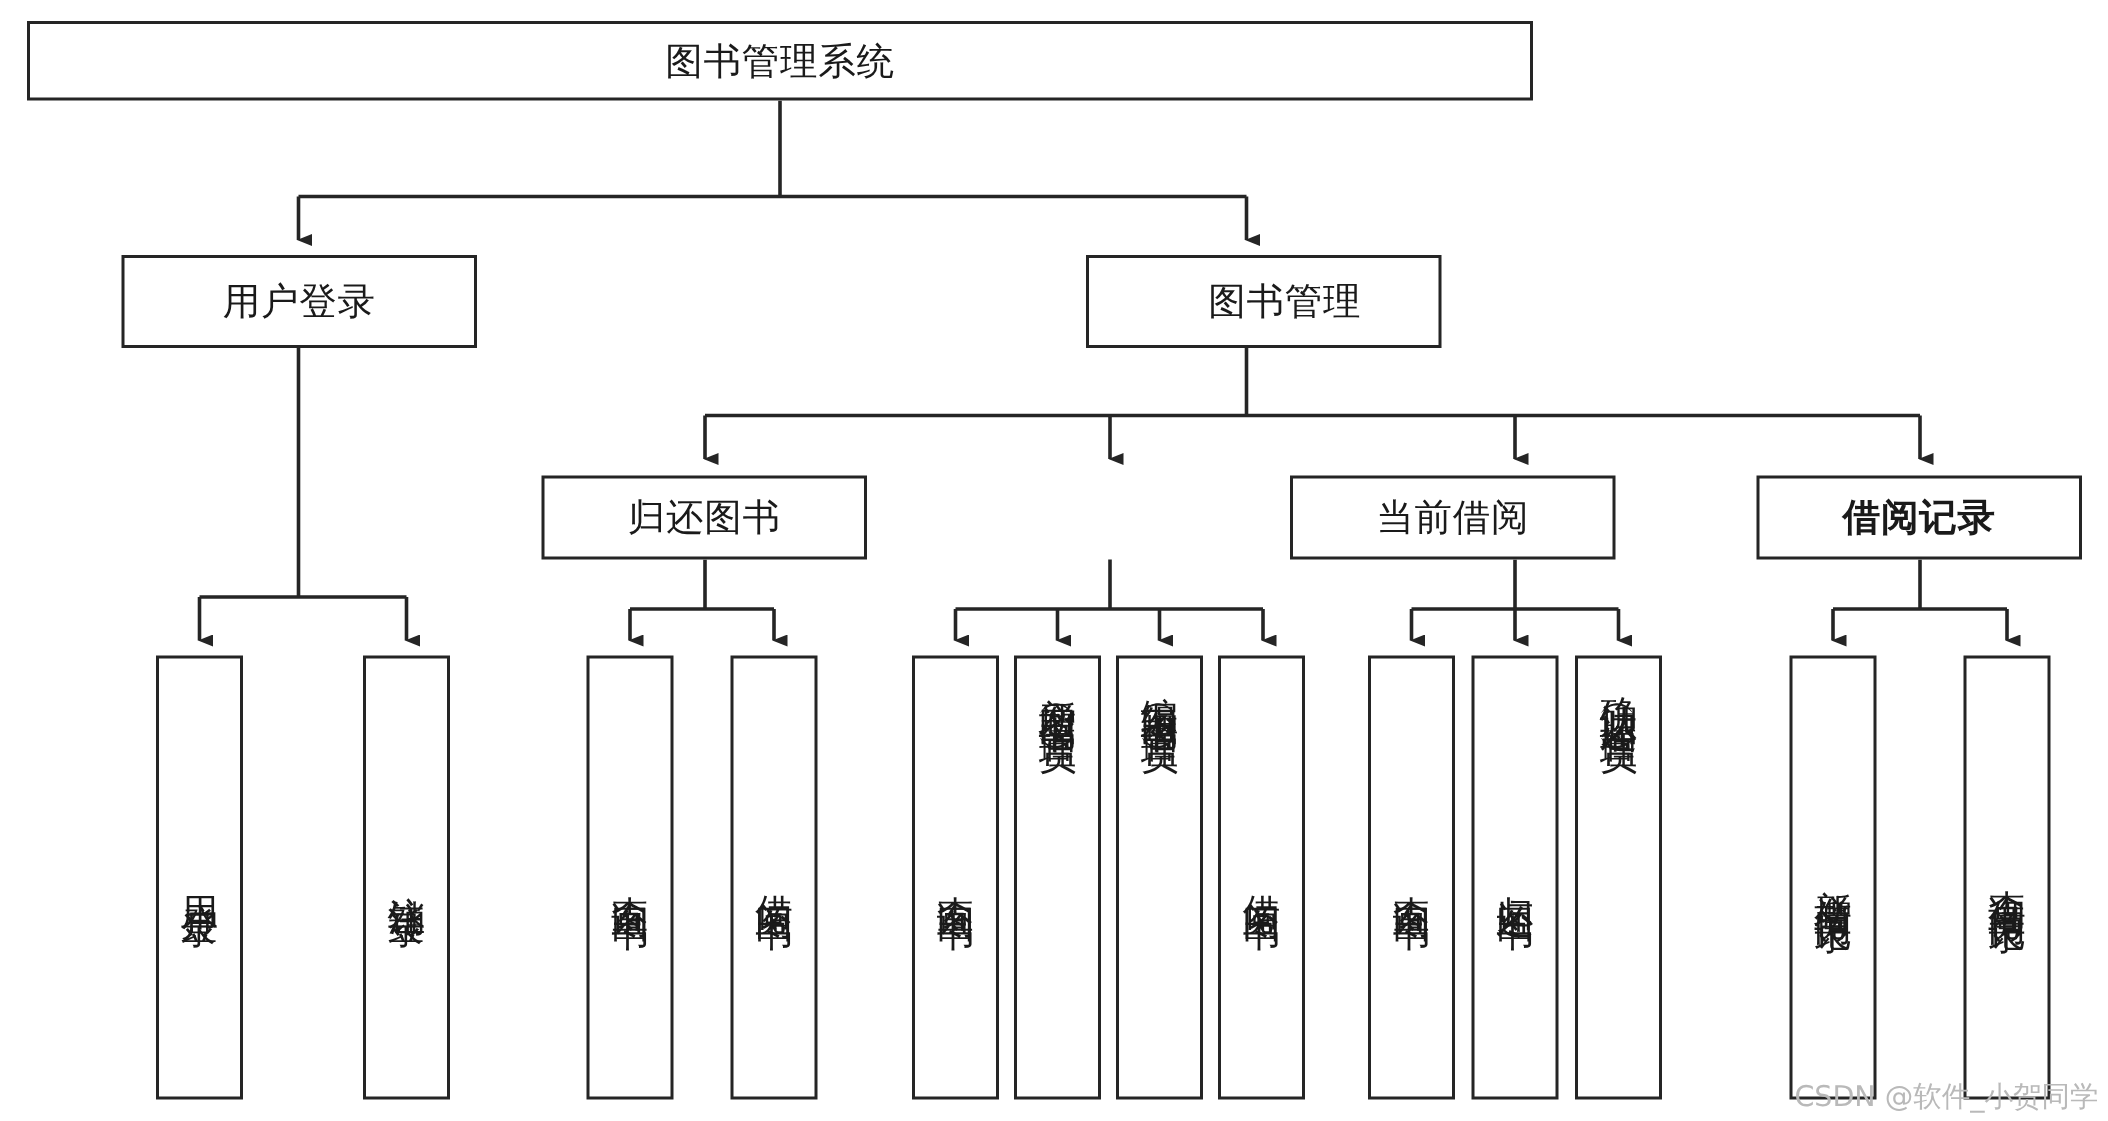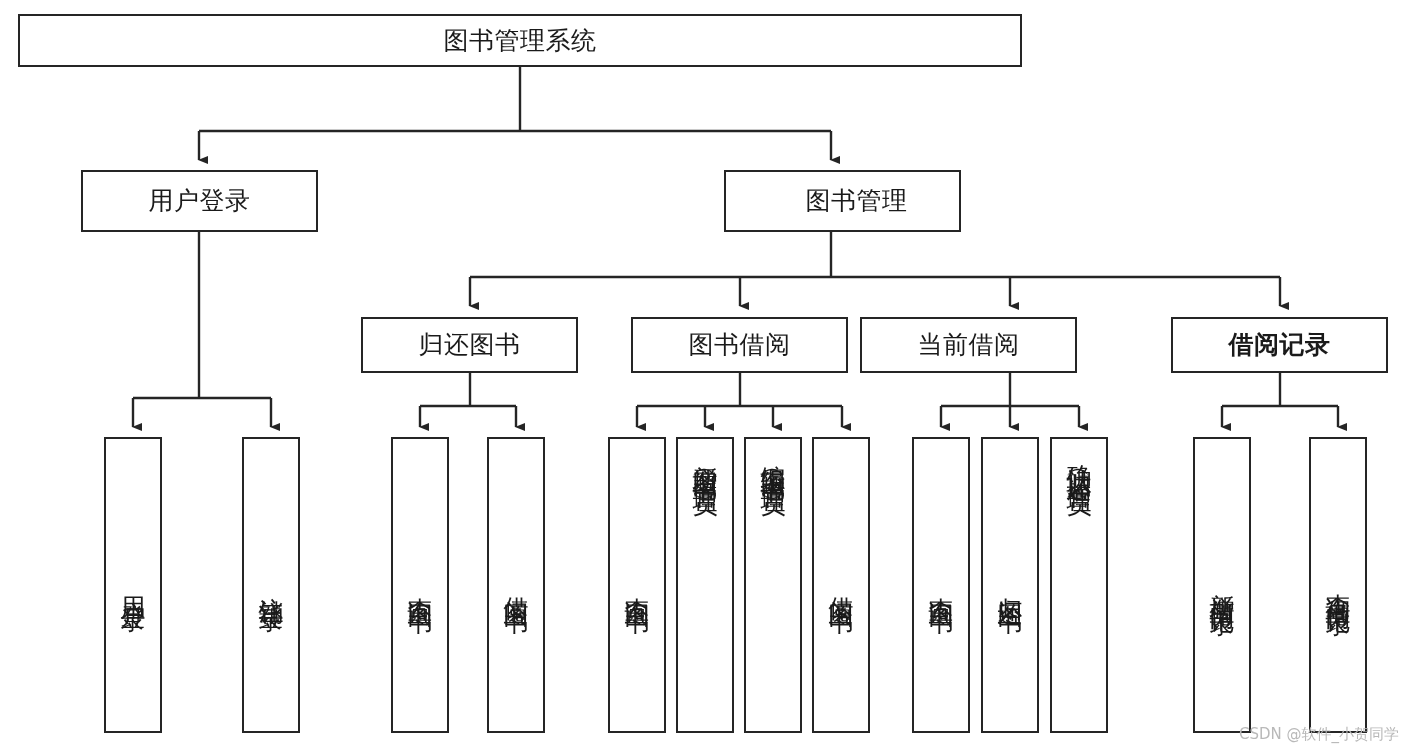--- a/index.html
+++ b/index.html
@@ -58,21 +58,21 @@
     white-space: nowrap;
   }
   .node.vert.centered {
     align-items: center;
     padding-top: 0;
   }
   #watermark {
     position: absolute;
     right: 6px;
     bottom: 3px;
-    font-size: 15px;
+    font-size: 19px;
     color: #b9b9b9;
     font-family: "DejaVu Sans", "Liberation Sans", sans-serif;
     white-space: nowrap;
     pointer-events: none;
   }
 </style>
 </head>
 <body>
 
 <div id="diagram-root">
@@ -136,23 +136,20 @@
   </div>
 
   <div class="node horiz" style="left:724px; top:170px; width:237px; height:62px;padding-left:28px;">
     <span class="node-label">图书管理</span>
   </div>
 
   <div class="node horiz" style="left:361px; top:317px; width:217px; height:56px;">
     <span class="node-label">归还图书</span>
   </div>
 
-  <div class="node horiz" style="left:631px; top:317px; width:217px; height:56px;">
-    <span class="node-label">图书借阅</span>
-  </div>
 
   <div class="node horiz" style="left:860px; top:317px; width:217px; height:56px;">
     <span class="node-label">当前借阅</span>
   </div>
 
   <div class="node horiz" style="left:1171px; top:317px; width:217px; height:56px;font-weight:bold;">
     <span class="node-label">借阅记录</span>
   </div>
 
   <div class="node vert centered" style="left:104px; top:437px; width:58px; height:296px;">

